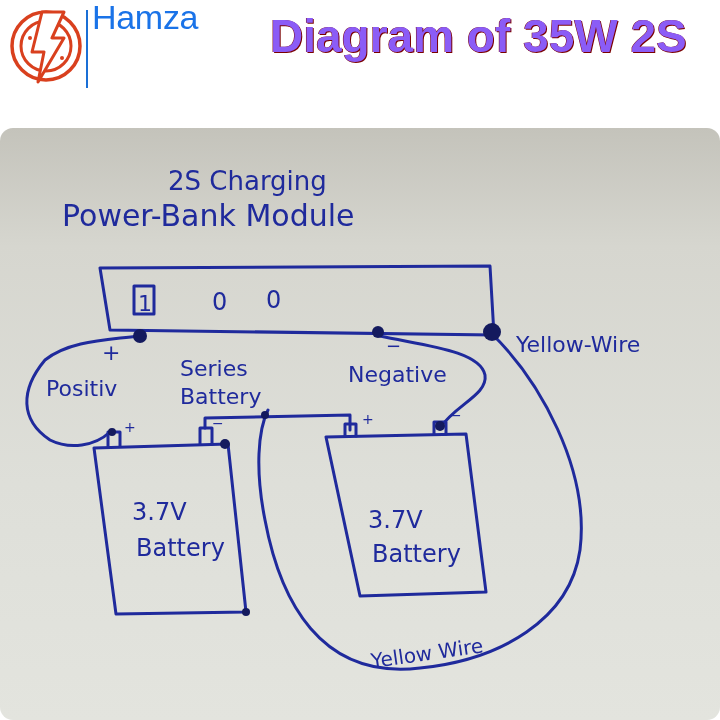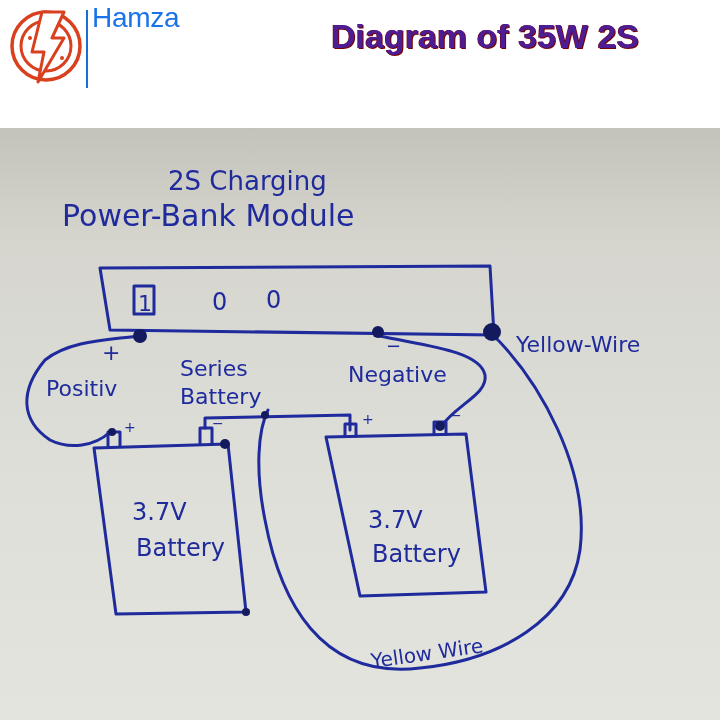--- a/index.html
+++ b/index.html
@@ -1,22 +1,22 @@
 <!DOCTYPE html>
 <html><head>
 <meta charset="utf-8">
 <style>
   html, body { margin:0; padding:0; }
   body { width:720px; height:720px; overflow:hidden; background:#ffffff; position:relative; font-family:"Liberation Sans", sans-serif; }
   .header { position:absolute; left:0; top:0; width:720px; height:128px; background:#fff; }
   .logo { position:absolute; left:8px; top:8px; width:76px; height:76px; }
   .logo-divider { position:absolute; left:86px; top:10px; width:2px; height:78px; background:#1a6fd6; }
-  .brand { position:absolute; left:92px; top:6px; color:#1a73e8; font-family:"Liberation Sans", sans-serif; font-size:28px; line-height:23px; letter-spacing:-0.3px; }
-  .title { position:absolute; left:270px; top:12px; width:430px; text-align:center; color:#4c1d95; font-family:"Liberation Sans", sans-serif; font-weight:bold; font-size:34px; line-height:48px; text-shadow:1px 1px 0 #7a0000, -0.5px -0.5px 0 #7a0000; }
-  .photo { position:absolute; left:0; top:128px; width:720px; height:592px; background:linear-gradient(180deg,#c4c3bb 0%, #d6d6cf 20%, #dedfd9 60%, #e3e4de 100%); overflow:hidden; }
+  .brand { position:absolute; left:92px; top:6px; color:#1a73e8; font-family:"Liberation Sans", sans-serif; font-size:34px; line-height:23px; letter-spacing:-0.3px; }
+  .title { position:absolute; left:270px; top:12px; width:430px; text-align:left; color:#8b5cf6; font-family:"Liberation Sans", sans-serif; font-weight:bold; font-size:46px; line-height:48px; text-shadow:1px 1px 0 #7a0000, -0.5px -0.5px 0 #7a0000; }
+  .photo { position:absolute; left:0; top:128px; width:720px; height:592px; background:linear-gradient(180deg,#c4c3bb 0%, #d6d6cf 20%, #dedfd9 60%, #e3e4de 100%); overflow:hidden;border-radius:13px; }
   .photo svg { position:absolute; left:0; top:0; }
   .hw { font-family:"DejaVu Sans", sans-serif; fill:#1f2a9c; }
 </style>
 </head>
 <body>
 
 <div class="header">
   <svg class="logo" viewBox="0 0 76 76">
     <circle cx="38" cy="38" r="34" fill="none" stroke="#d9401e" stroke-width="3.5"></circle>
     <circle cx="38" cy="38" r="25" fill="none" stroke="#d9401e" stroke-width="3"></circle>

